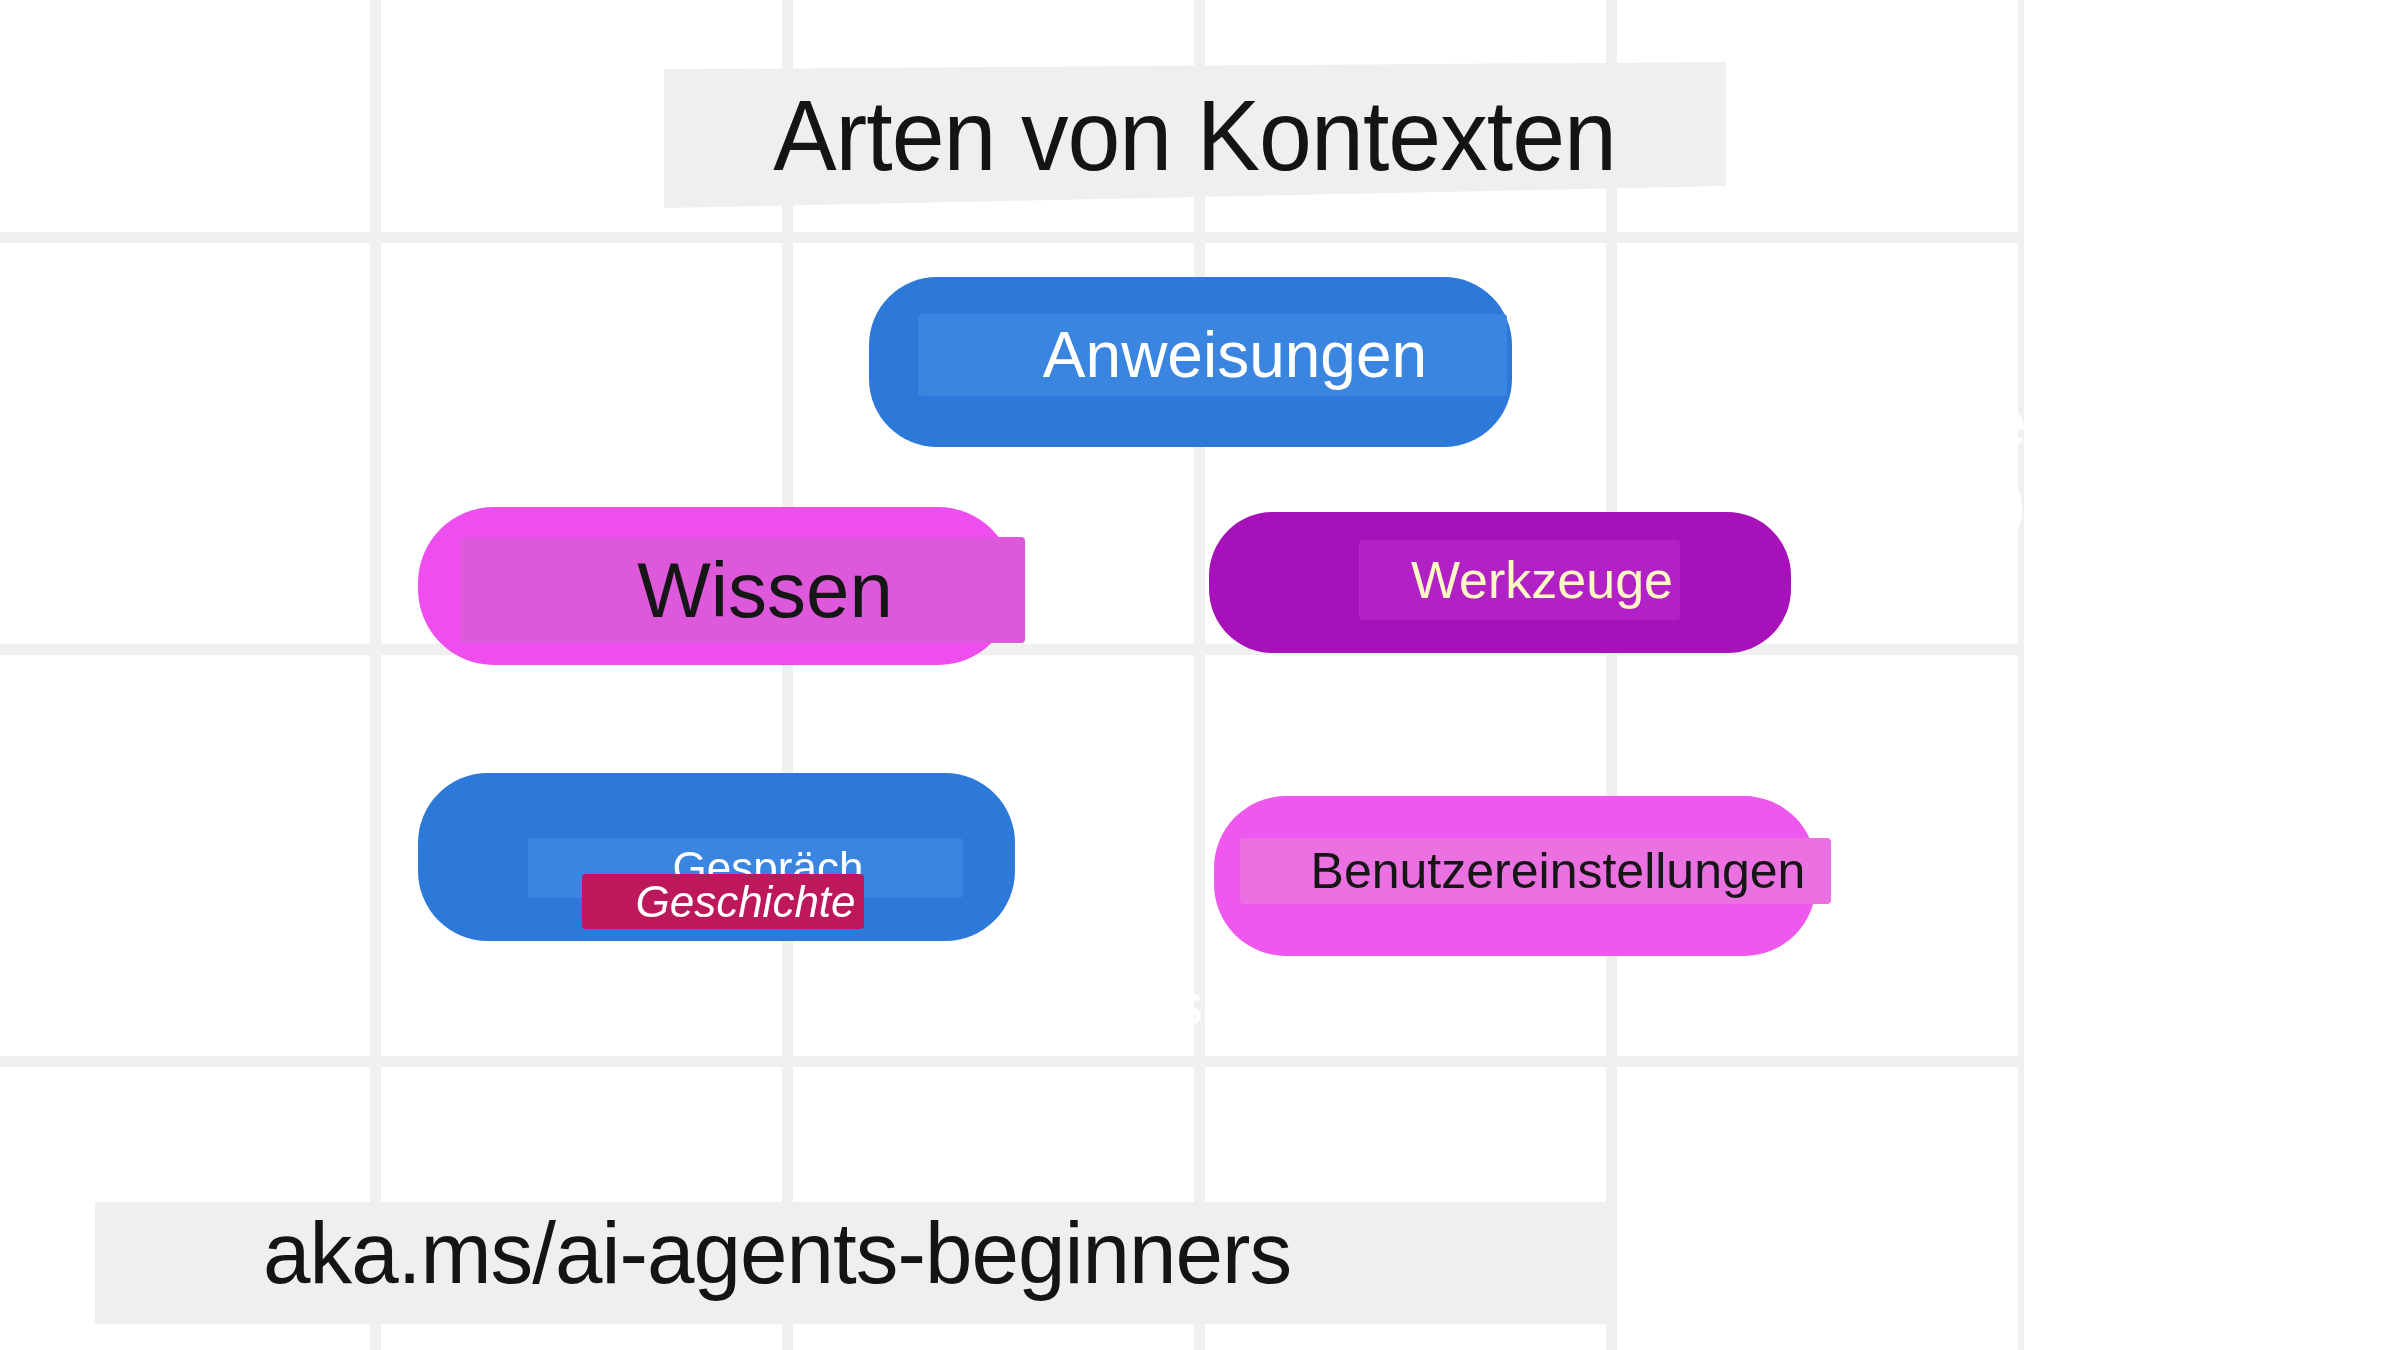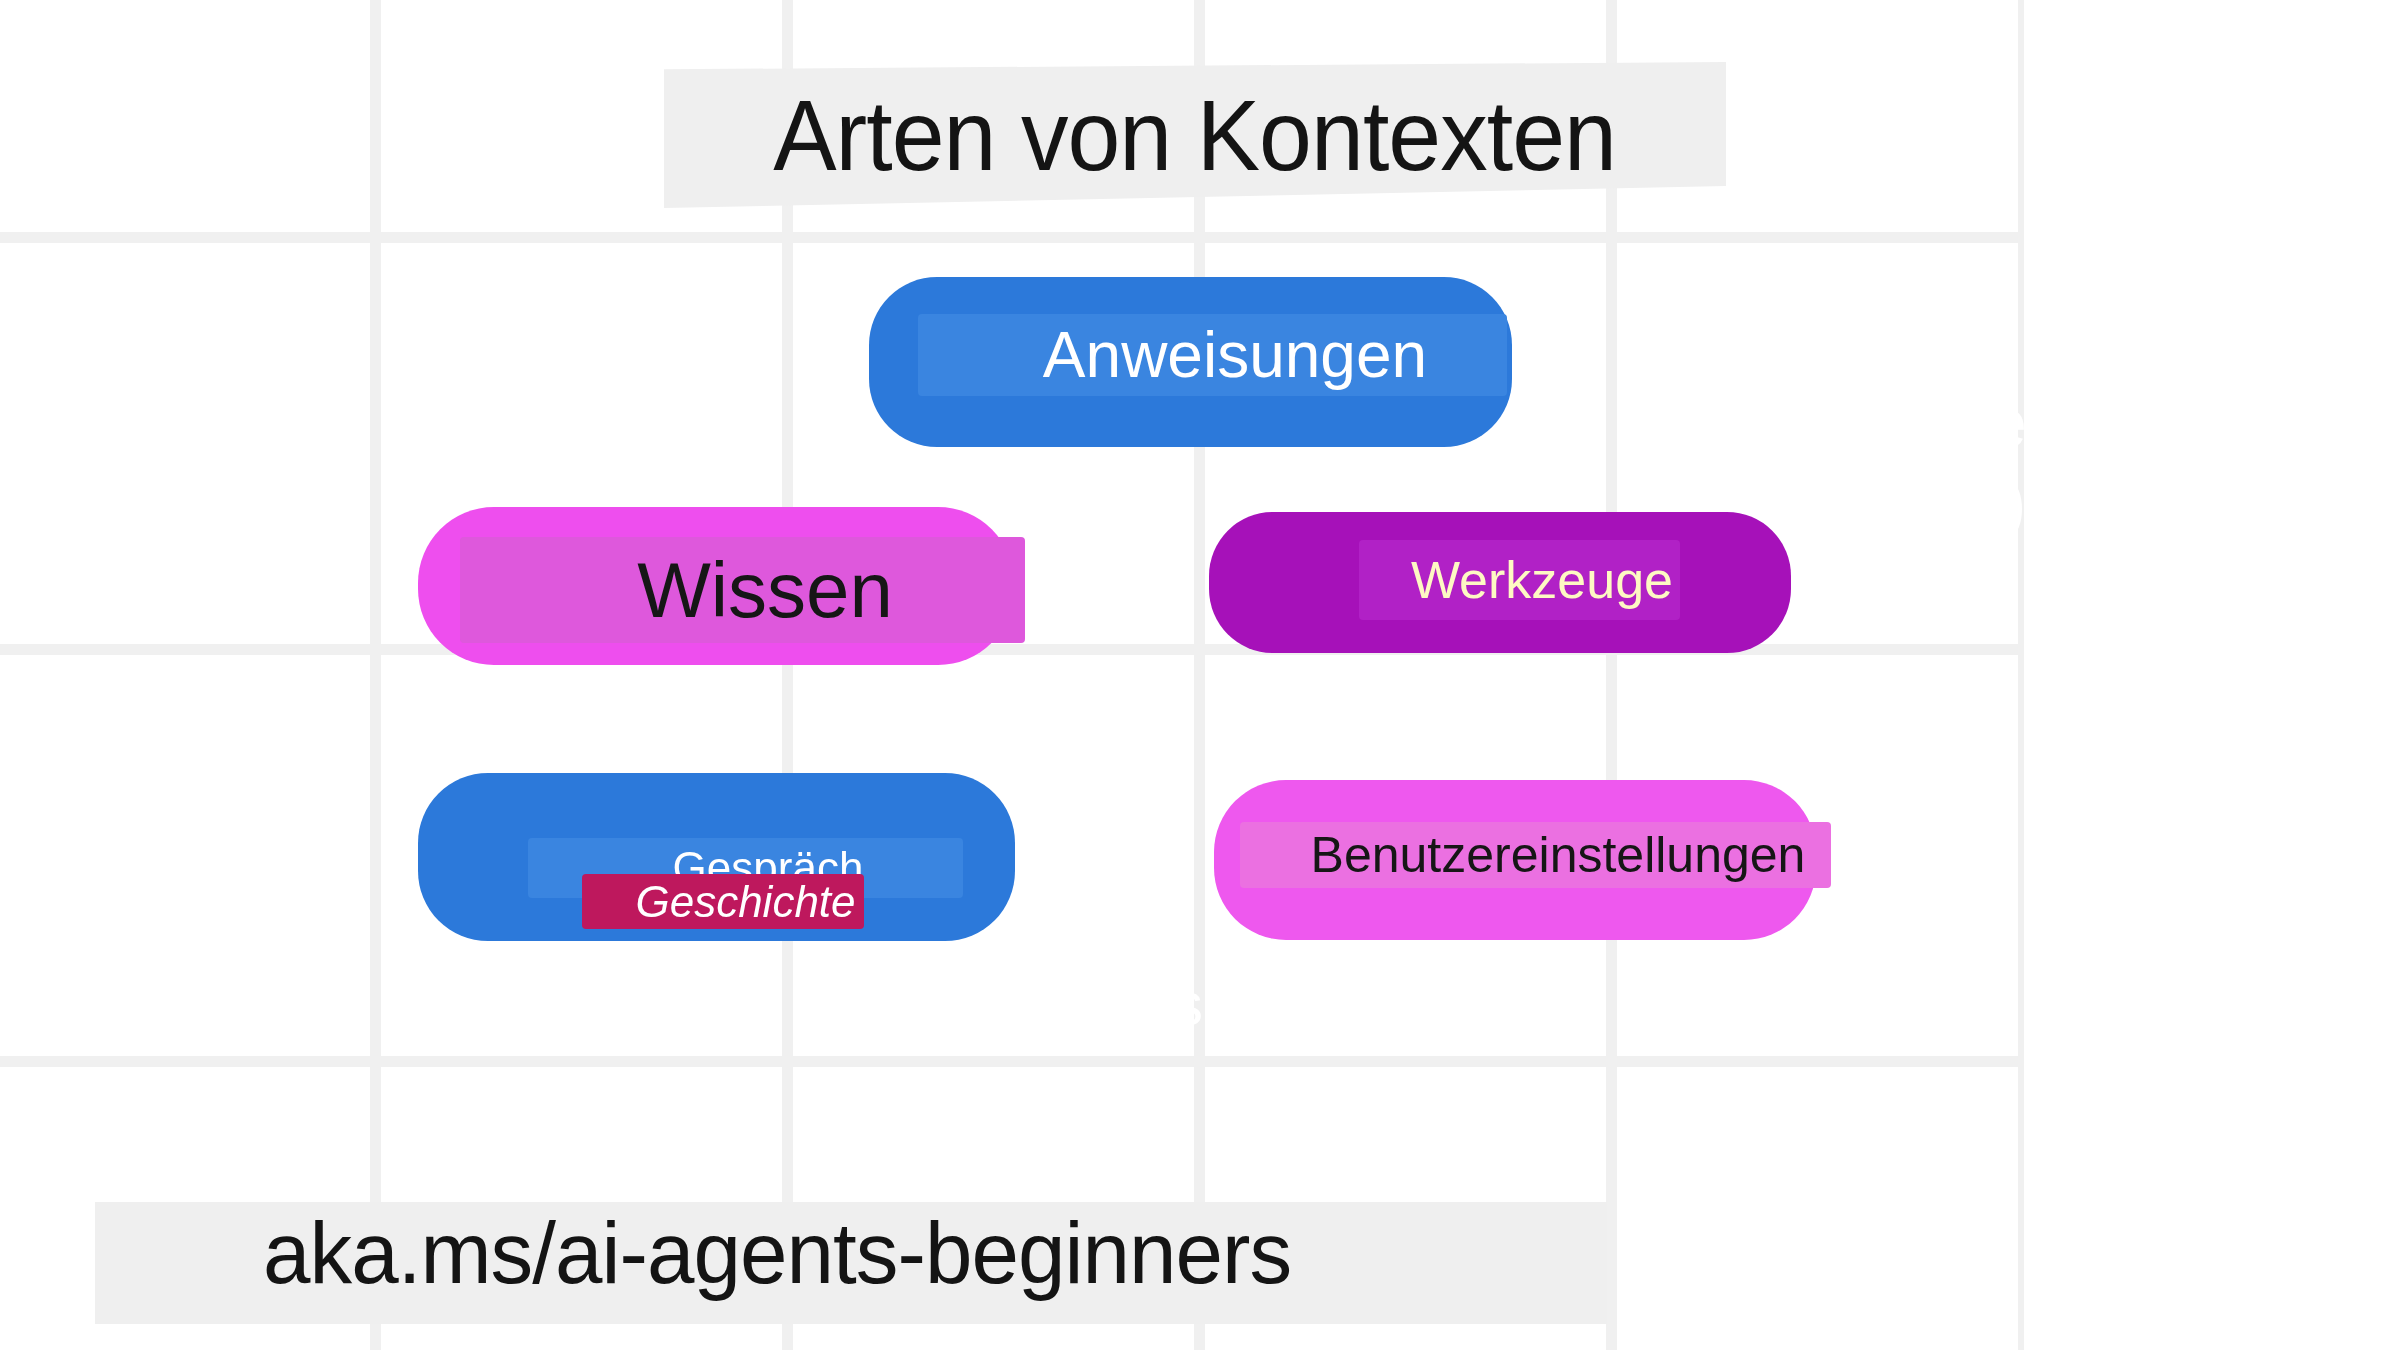--- a/index.html
+++ b/index.html
@@ -49,21 +49,21 @@
 
   .pill-werkzeuge{left:1209px;top:512px;width:582px;height:141px;border-radius:64px;}
   .ov-werkzeuge{left:150px;top:28px;width:276px;height:80px;}
   .lbl-werkzeuge{font-size:52px;}
 
   .pill-gespraech{left:418px;top:773px;width:597px;height:168px;border-radius:70px;}
   .ov-gespraech-1{left:110px;top:18px;width:390px;height:60px;}
   .ov-gespraech-2{left:164px;top:101px;width:237px;height:55px;}
   .lbl-gespraech{font-size:44px;}
 
-  .pill-benutzer{left:1214px;top:780px;width:602px;height:160px;border-radius:72px;}
+  .pill-benutzer{left:1214px;top:796px;width:602px;height:160px;border-radius:72px;}
   .ov-benutzer{left:26px;top:42px;width:546px;height:66px;}
   .lbl-benutzer{font-size:50px;}
 
   
   .ghost{position:absolute;color:#ffffff;line-height:1;font-family:"Liberation Sans","DejaVu Sans",sans-serif;}
   .ghost-e{left:1988px;top:388px;font-size:70px;}
   .ghost-paren{left:2003px;top:468px;font-size:70px;}
   .ghost-s{left:1172px;top:973px;font-size:62px;}
   .ghost-notch{position:absolute;left:1808px;top:915px;width:13px;height:13px;background:#ffffff;border-radius:3px;}
 </style>

